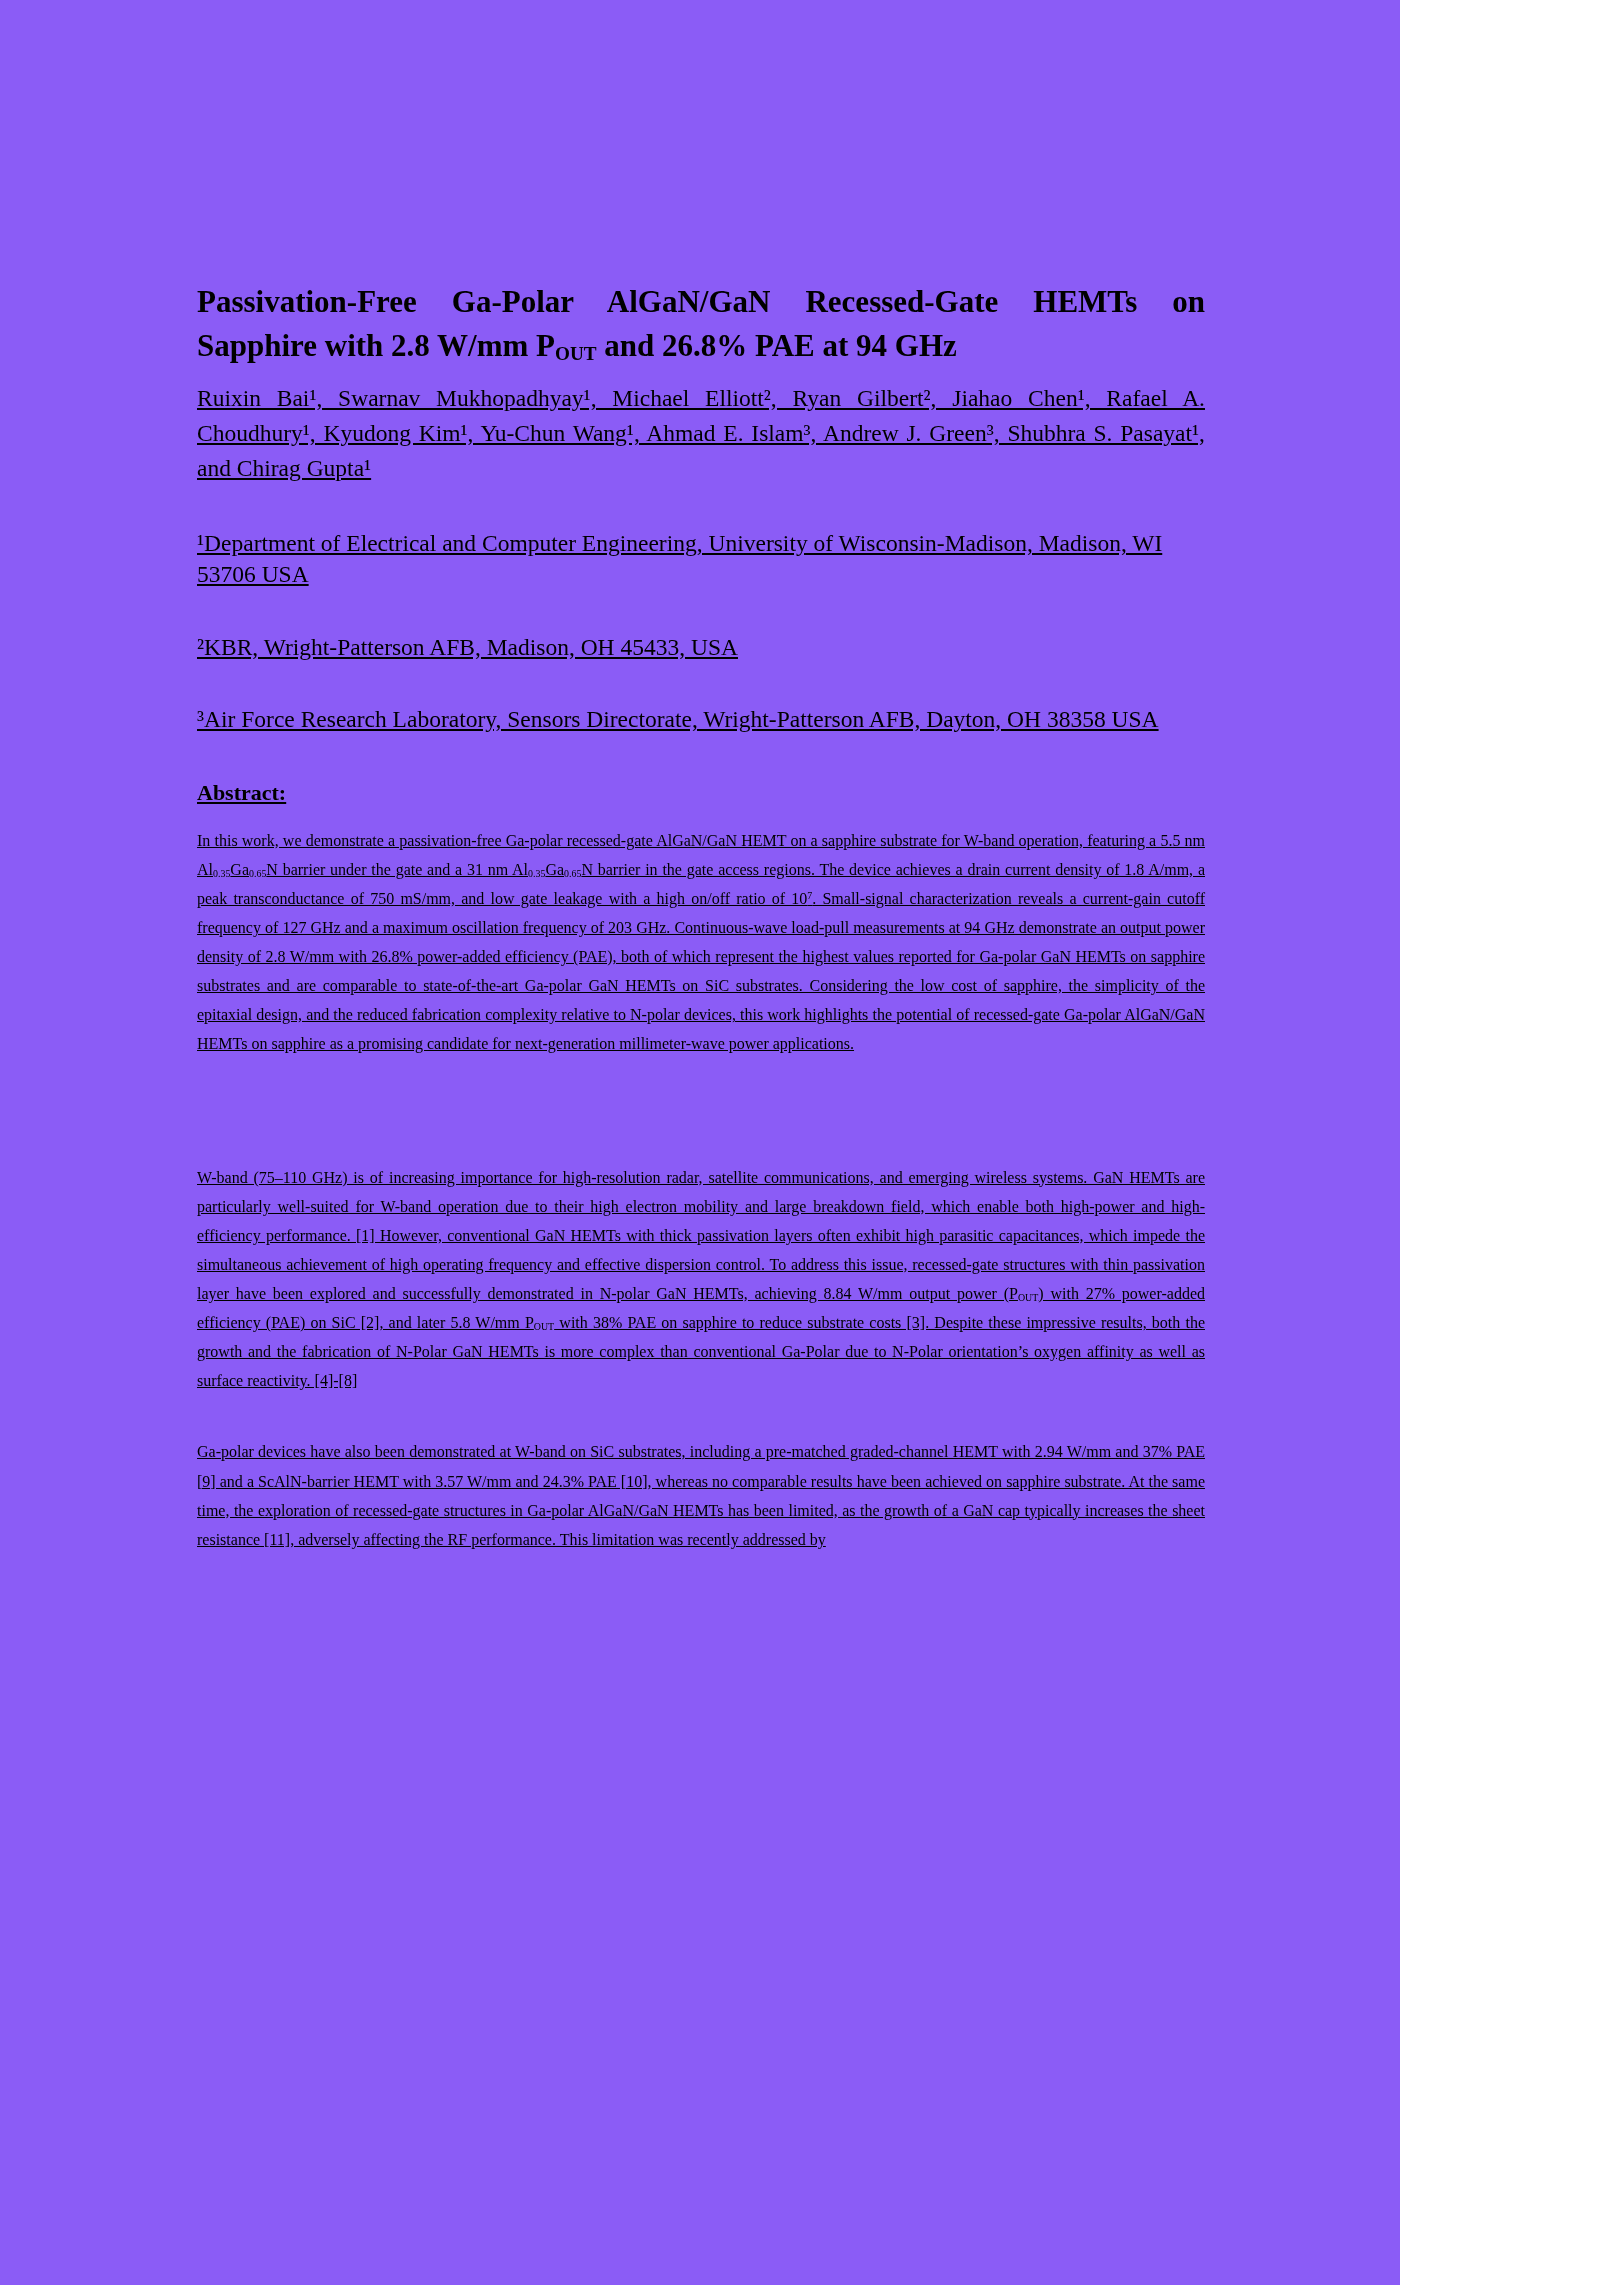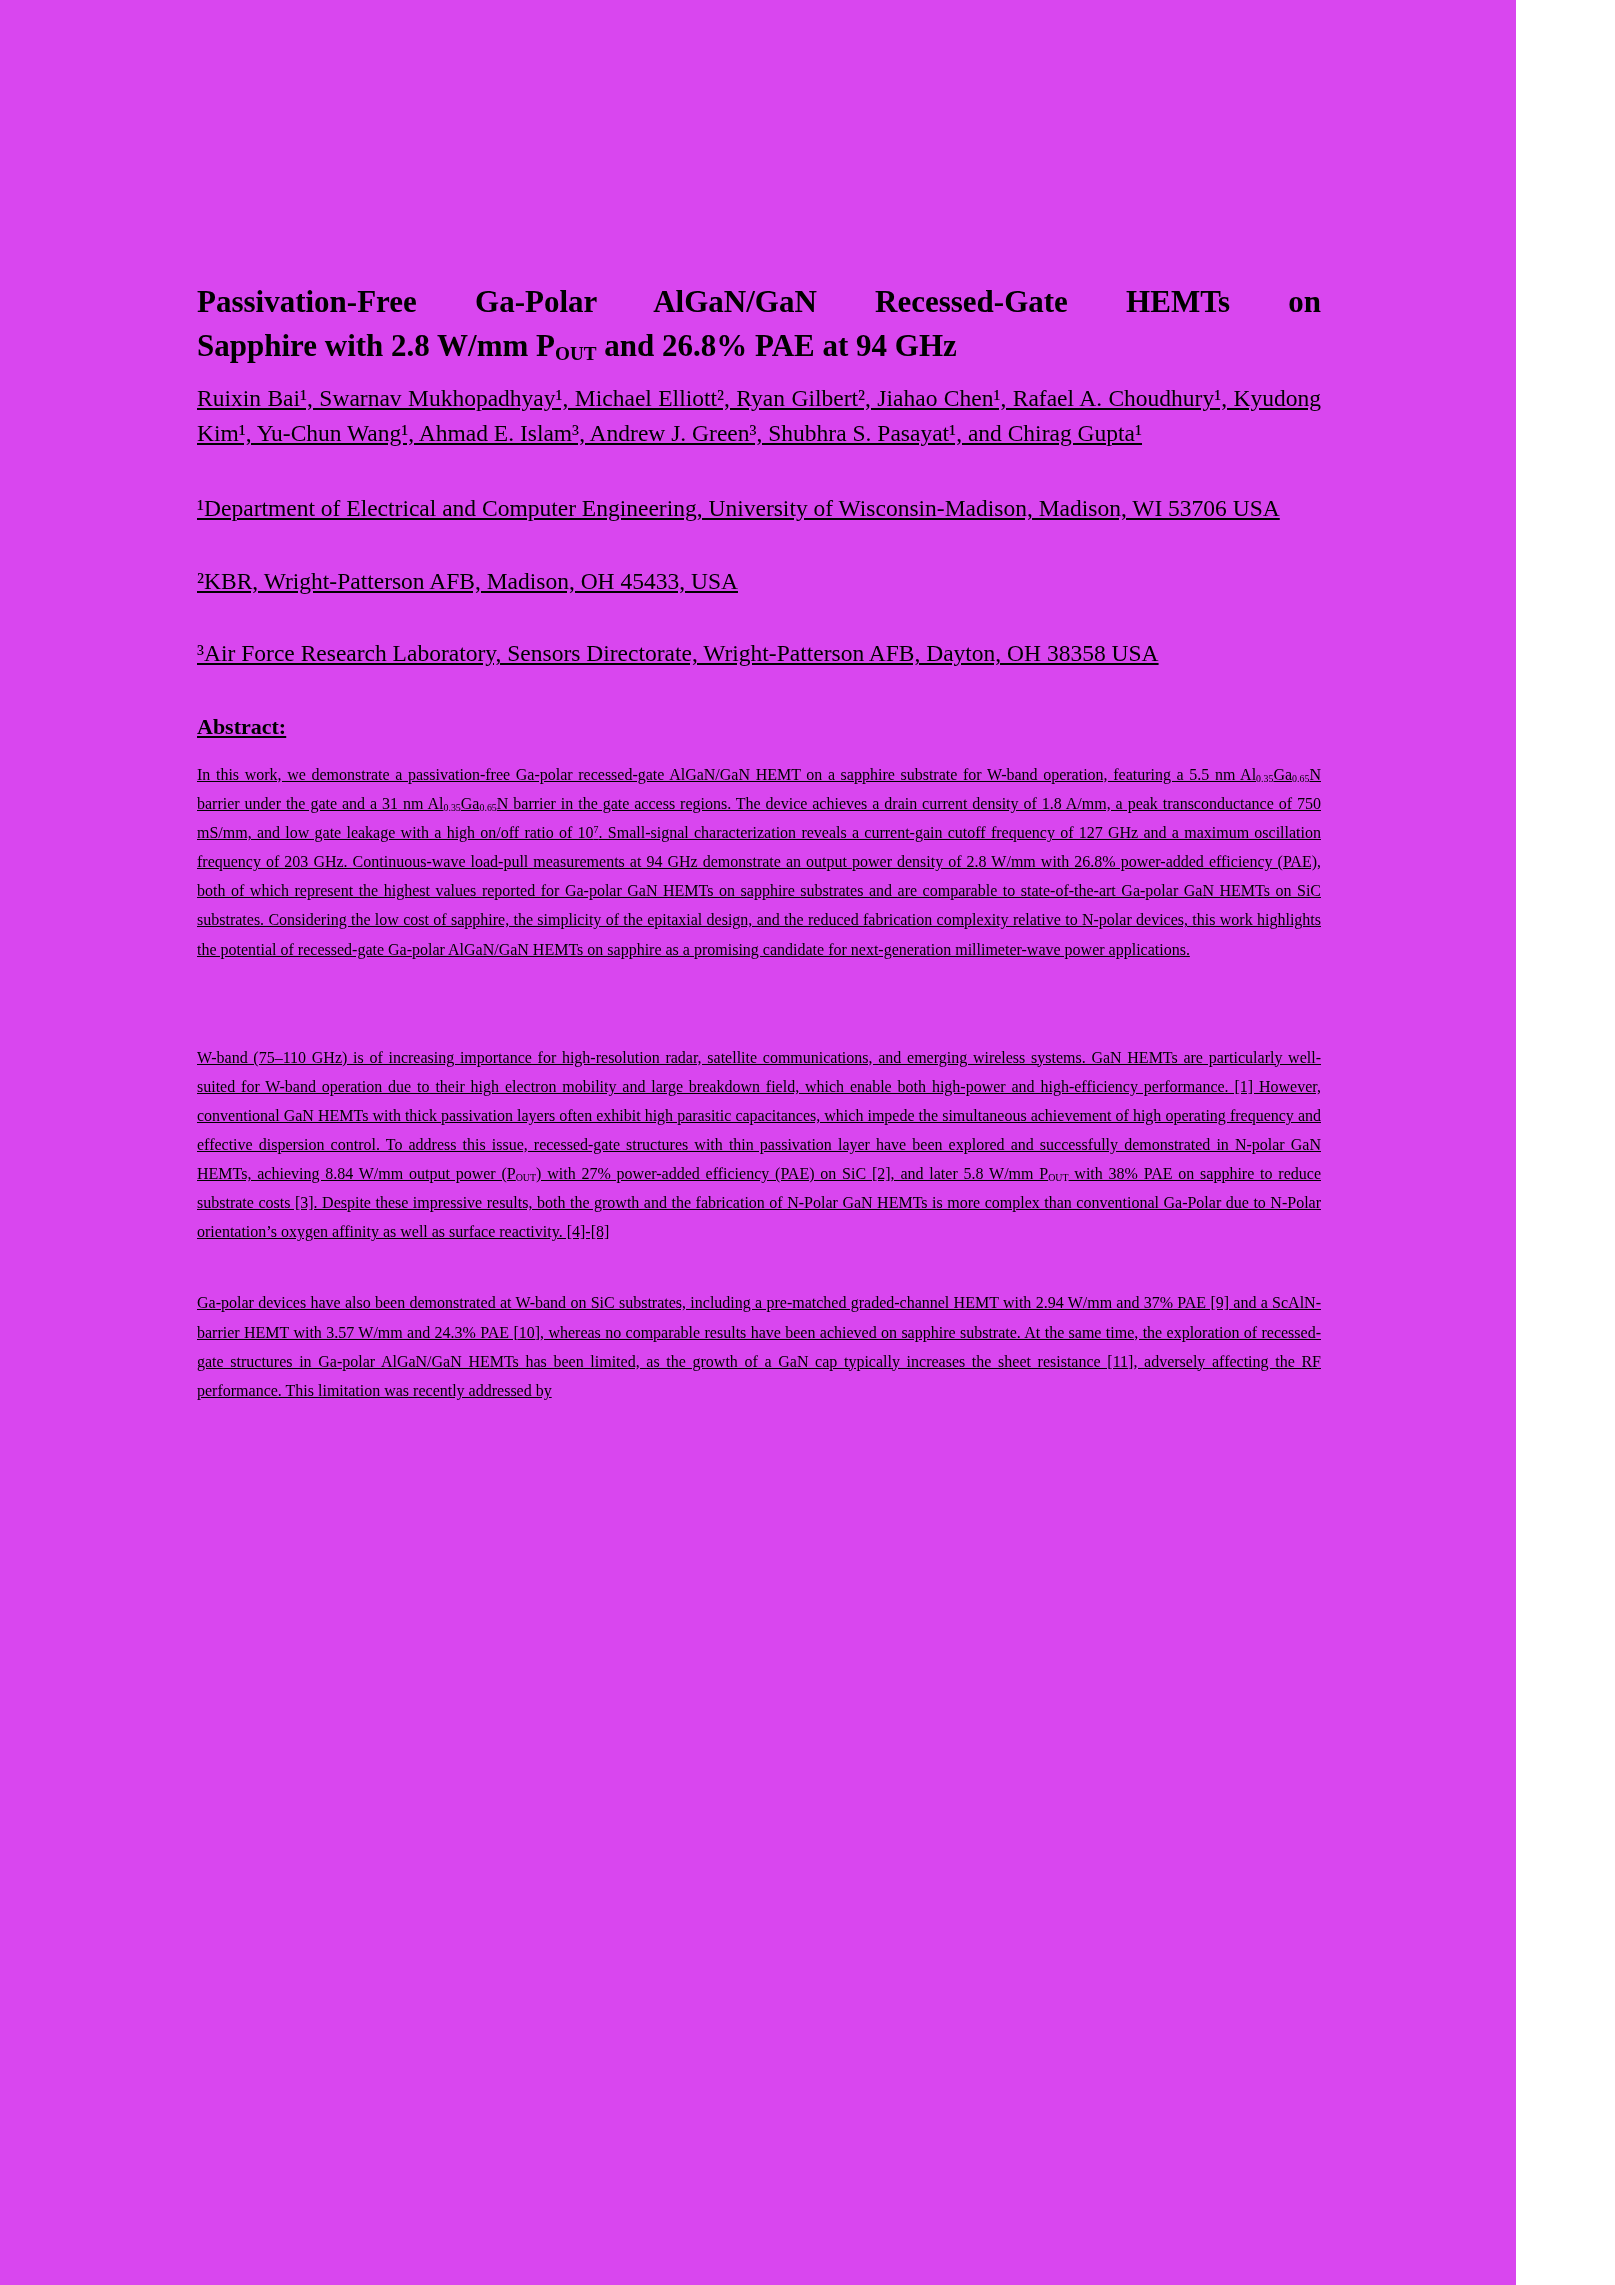--- a/index.html
+++ b/index.html
@@ -4,24 +4,24 @@
 <style>
   html, body { margin: 0; padding: 0; background: #ffffff; }
   body {
     width: 1616px;
     min-height: 2285px;
     font-family: "Liberation Serif", "DejaVu Serif", serif;
     color: #000000;
   }
   .page {
     box-sizing: border-box;
-    width: 1516px;
+    width: 1400px;
     min-height: 2285px;
     padding: 280px 195px 72px 197px;
-    background: #d946ef;
+    background: #8b5cf6;
   }
   p, h1, h2 { margin: 0; padding: 0; text-decoration: underline; }
 
   .title {
     font-weight: bold;
     font-size: 31px;
     line-height: 1.42;
   }
   .title-line1 { text-align: justify; text-align-last: justify; }
   .title-line2 { text-align: left; }
@@ -46,21 +46,21 @@
     margin-top: 45px;
   }
 
   .para {
     font-size: 16px;
     line-height: 1.82;
     text-align: justify;
     margin-top: 20px;
   }
 
-  .body-section { margin-top: 79px; }
+  .body-section { margin-top: 104px; }
   .body-section .para + .para { margin-top: 42px; }
 
   sub, sup { font-size: 62%; line-height: 0; }
   sub { vertical-align: baseline; position: relative; top: 0.22em; }
   sup { vertical-align: baseline; position: relative; top: -0.5em; }
 </style>
 </head>
 <body>
 
 <div class="page">

